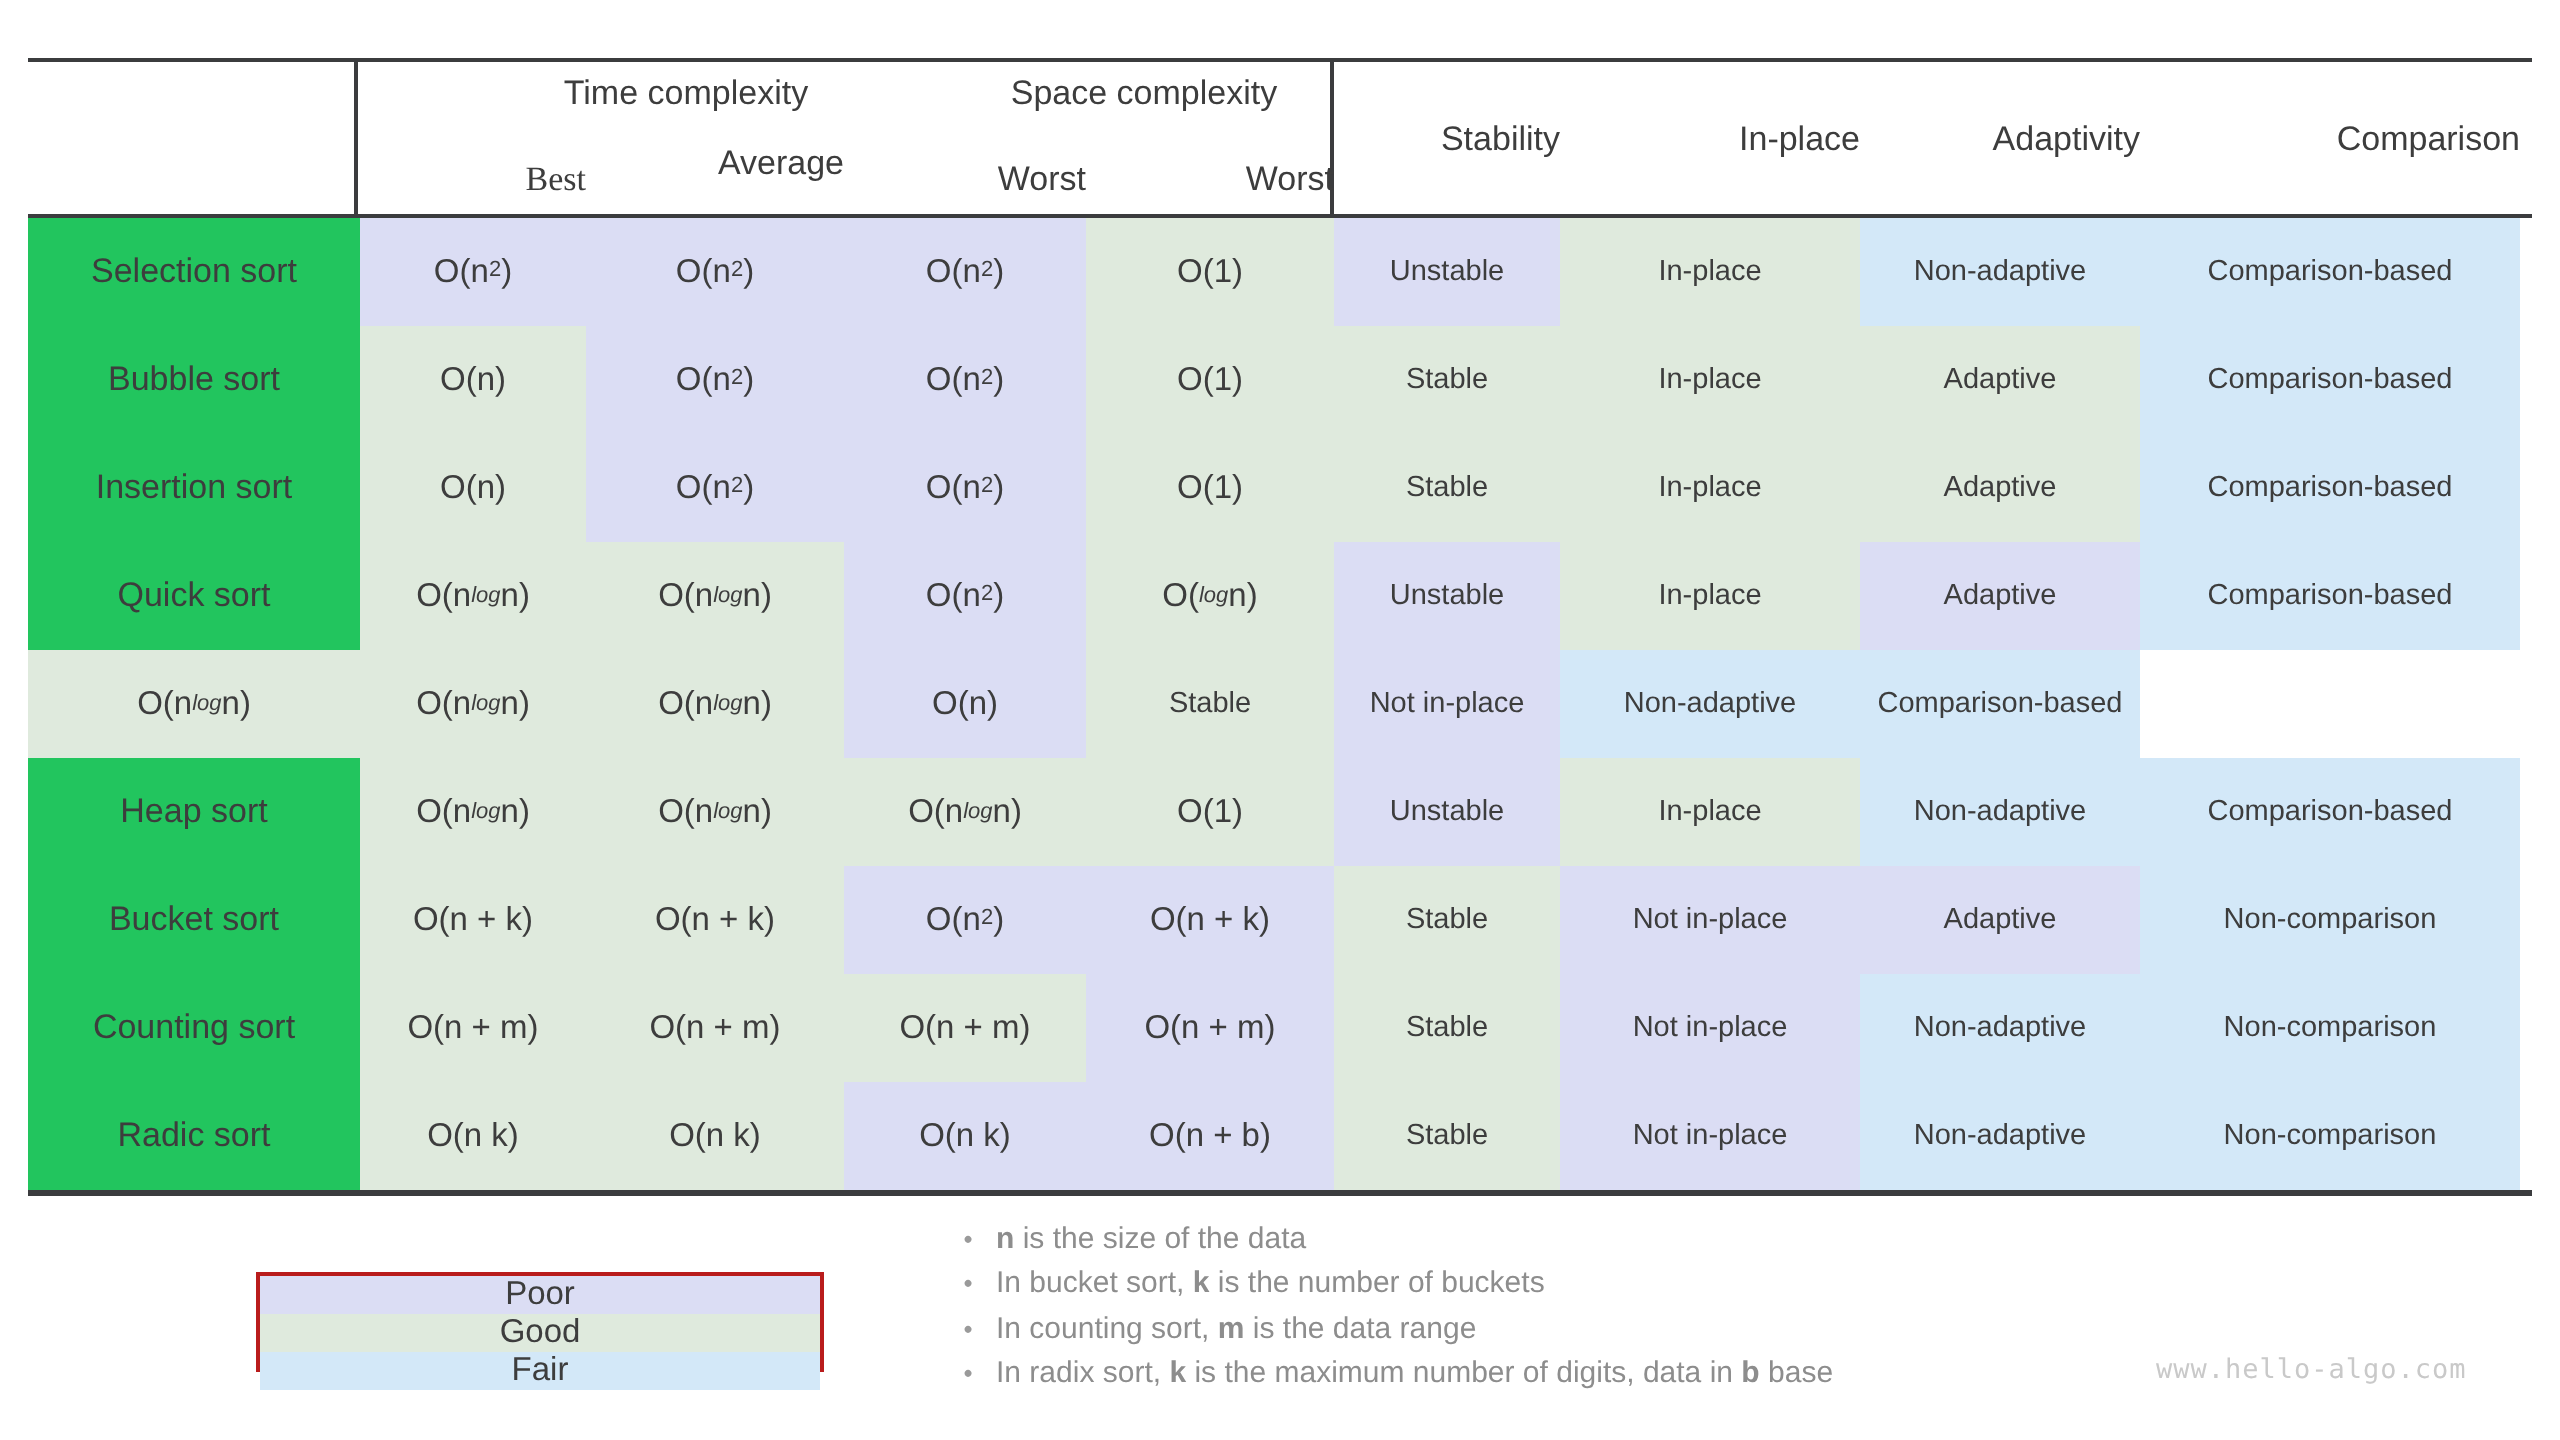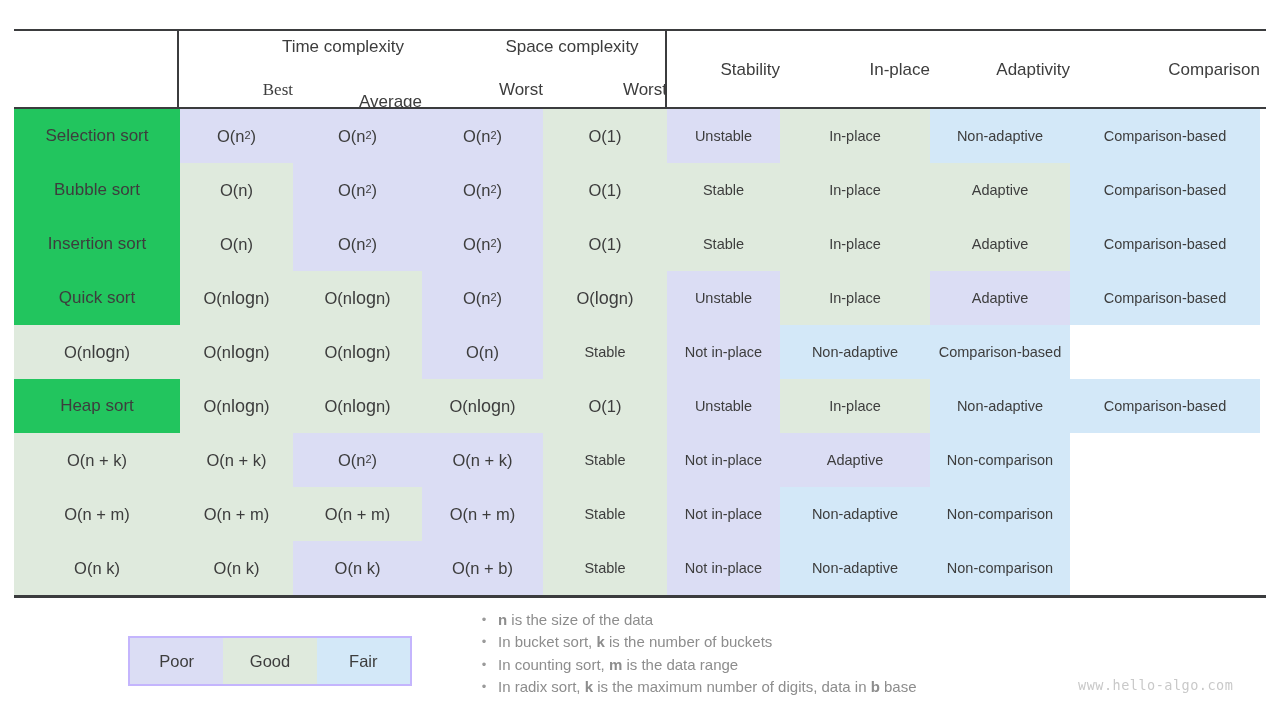--- a/index.html
+++ b/index.html
@@ -15,29 +15,29 @@
 
   
   #tbody{position:absolute;left:14px;top:109px;width:1246px;height:486px;
          display:flex;flex-direction:column;}
   .trow{flex:1;display:grid;grid-template-columns:166px 113px 129px 121px 124px 113px 150px 140px 190px;}
   .cell{display:flex;align-items:center;justify-content:center;white-space:nowrap;}
   .cell.label{background:#22c55e;font-size:17px;}
   .cell.c0,.cell.c1,.cell.c2,.cell.c3{font-size:16.5px;}
   .cell.c4,.cell.c5,.cell.c6,.cell.c7{font-size:14.5px;}
   .cell sup{font-size:11px;position:relative;top:-1px;line-height:0;}
-  .cell .log{font-size:18px;}
+  .cell .log{font-size:11px;font-style:italic;}
 
   .lv-poor{background:var(--poor);}
   .lv-fair{background:var(--fair);}
   .lv-good{background:var(--good);}
 
   
   #legend{position:absolute;left:128px;top:636px;width:284px;height:50px;
-          border:2px solid #c4b5fd;display:flex;box-sizing:border-box;}
+          border:2px solid #b91c1c;display:flex;box-sizing:border-box;flex-direction:column;}
   #legend .seg{flex:1;display:flex;align-items:center;justify-content:center;font-size:16.5px;}
 
   
   #notes{position:absolute;left:470px;top:609px;font-size:15px;color:#8d8d8d;line-height:22.3px;}
   #notes .note{display:flex;}
   #notes .bullet{width:28px;text-align:center;color:#9a9a9a;font-size:13px;}
   #notes b{font-weight:700;}
 
   
   #watermark{position:absolute;left:1078px;top:677px;font-family:"DejaVu Sans Mono",monospace;
@@ -51,21 +51,21 @@
   <div class="hline" style="left:14px;top:29px;width:1252px;height:2px;"></div>
   <div class="hline" style="left:14px;top:107px;width:1252px;height:2px;"></div>
   <div class="hline" style="left:14px;top:595px;width:1252px;height:3px;"></div>
   <div class="vline" style="left:177px;top:29px;width:2px;height:569px;"></div>
   <div class="vline" style="left:665px;top:29px;width:2px;height:569px;"></div>
 
   <div class="gh" style="left:180px;top:37px;width:326px;">Time complexity</div>
   <div class="gh" style="left:487px;top:37px;width:170px;">Space complexity</div>
 
   <div class="sh" style="left:180px;top:80px;width:113px;font-family:Liberation Serif, serif;">Best</div>
-  <div class="sh" style="left:293px;top:72px;width:129px;margin-top:20px;">Average</div>
+  <div class="sh" style="left:293px;top:72px;width:129px;">Average</div>
   <div class="sh" style="left:422px;top:80px;width:121px;">Worst</div>
   <div class="sh" style="left:543px;top:80px;width:124px;">Worst</div>
 
   <div class="sh" style="left:667px;top:60px;width:113px;">Stability</div>
   <div class="sh" style="left:780px;top:60px;width:150px;">In-place</div>
   <div class="sh" style="left:930px;top:60px;width:140px;">Adaptivity</div>
   <div class="sh" style="left:1070px;top:60px;width:190px;">Comparison</div>
 
   <div id="tbody">
       <div class="trow">
@@ -127,40 +127,43 @@
         <div class="cell c0 lv-good">O(n <span class="log">log</span> n)</div>
         <div class="cell c1 lv-good">O(n <span class="log">log</span> n)</div>
         <div class="cell c2 lv-good">O(n <span class="log">log</span> n)</div>
         <div class="cell c3 lv-good">O(1)</div>
         <div class="cell c4 lv-poor">Unstable</div>
         <div class="cell c5 lv-good">In-place</div>
         <div class="cell c6 lv-fair">Non-adaptive</div>
         <div class="cell c7 lv-fair">Comparison-based</div>
       </div>
       <div class="trow">
+        <div class="cell label">Bucket sort</div>
         <div class="cell c0 lv-good">O(n + k)</div>
         <div class="cell c1 lv-good">O(n + k)</div>
         <div class="cell c2 lv-poor">O(n<sup>2</sup>)</div>
         <div class="cell c3 lv-poor">O(n + k)</div>
         <div class="cell c4 lv-good">Stable</div>
         <div class="cell c5 lv-poor">Not in-place</div>
         <div class="cell c6 lv-poor">Adaptive</div>
         <div class="cell c7 lv-fair">Non-comparison</div>
       </div>
       <div class="trow">
+        <div class="cell label">Counting sort</div>
         <div class="cell c0 lv-good">O(n + m)</div>
         <div class="cell c1 lv-good">O(n + m)</div>
         <div class="cell c2 lv-good">O(n + m)</div>
         <div class="cell c3 lv-poor">O(n + m)</div>
         <div class="cell c4 lv-good">Stable</div>
         <div class="cell c5 lv-poor">Not in-place</div>
         <div class="cell c6 lv-fair">Non-adaptive</div>
         <div class="cell c7 lv-fair">Non-comparison</div>
       </div>
       <div class="trow">
+        <div class="cell label">Radic sort</div>
         <div class="cell c0 lv-good">O(n k)</div>
         <div class="cell c1 lv-good">O(n k)</div>
         <div class="cell c2 lv-poor">O(n k)</div>
         <div class="cell c3 lv-poor">O(n + b)</div>
         <div class="cell c4 lv-good">Stable</div>
         <div class="cell c5 lv-poor">Not in-place</div>
         <div class="cell c6 lv-fair">Non-adaptive</div>
         <div class="cell c7 lv-fair">Non-comparison</div>
       </div>
     </div>

